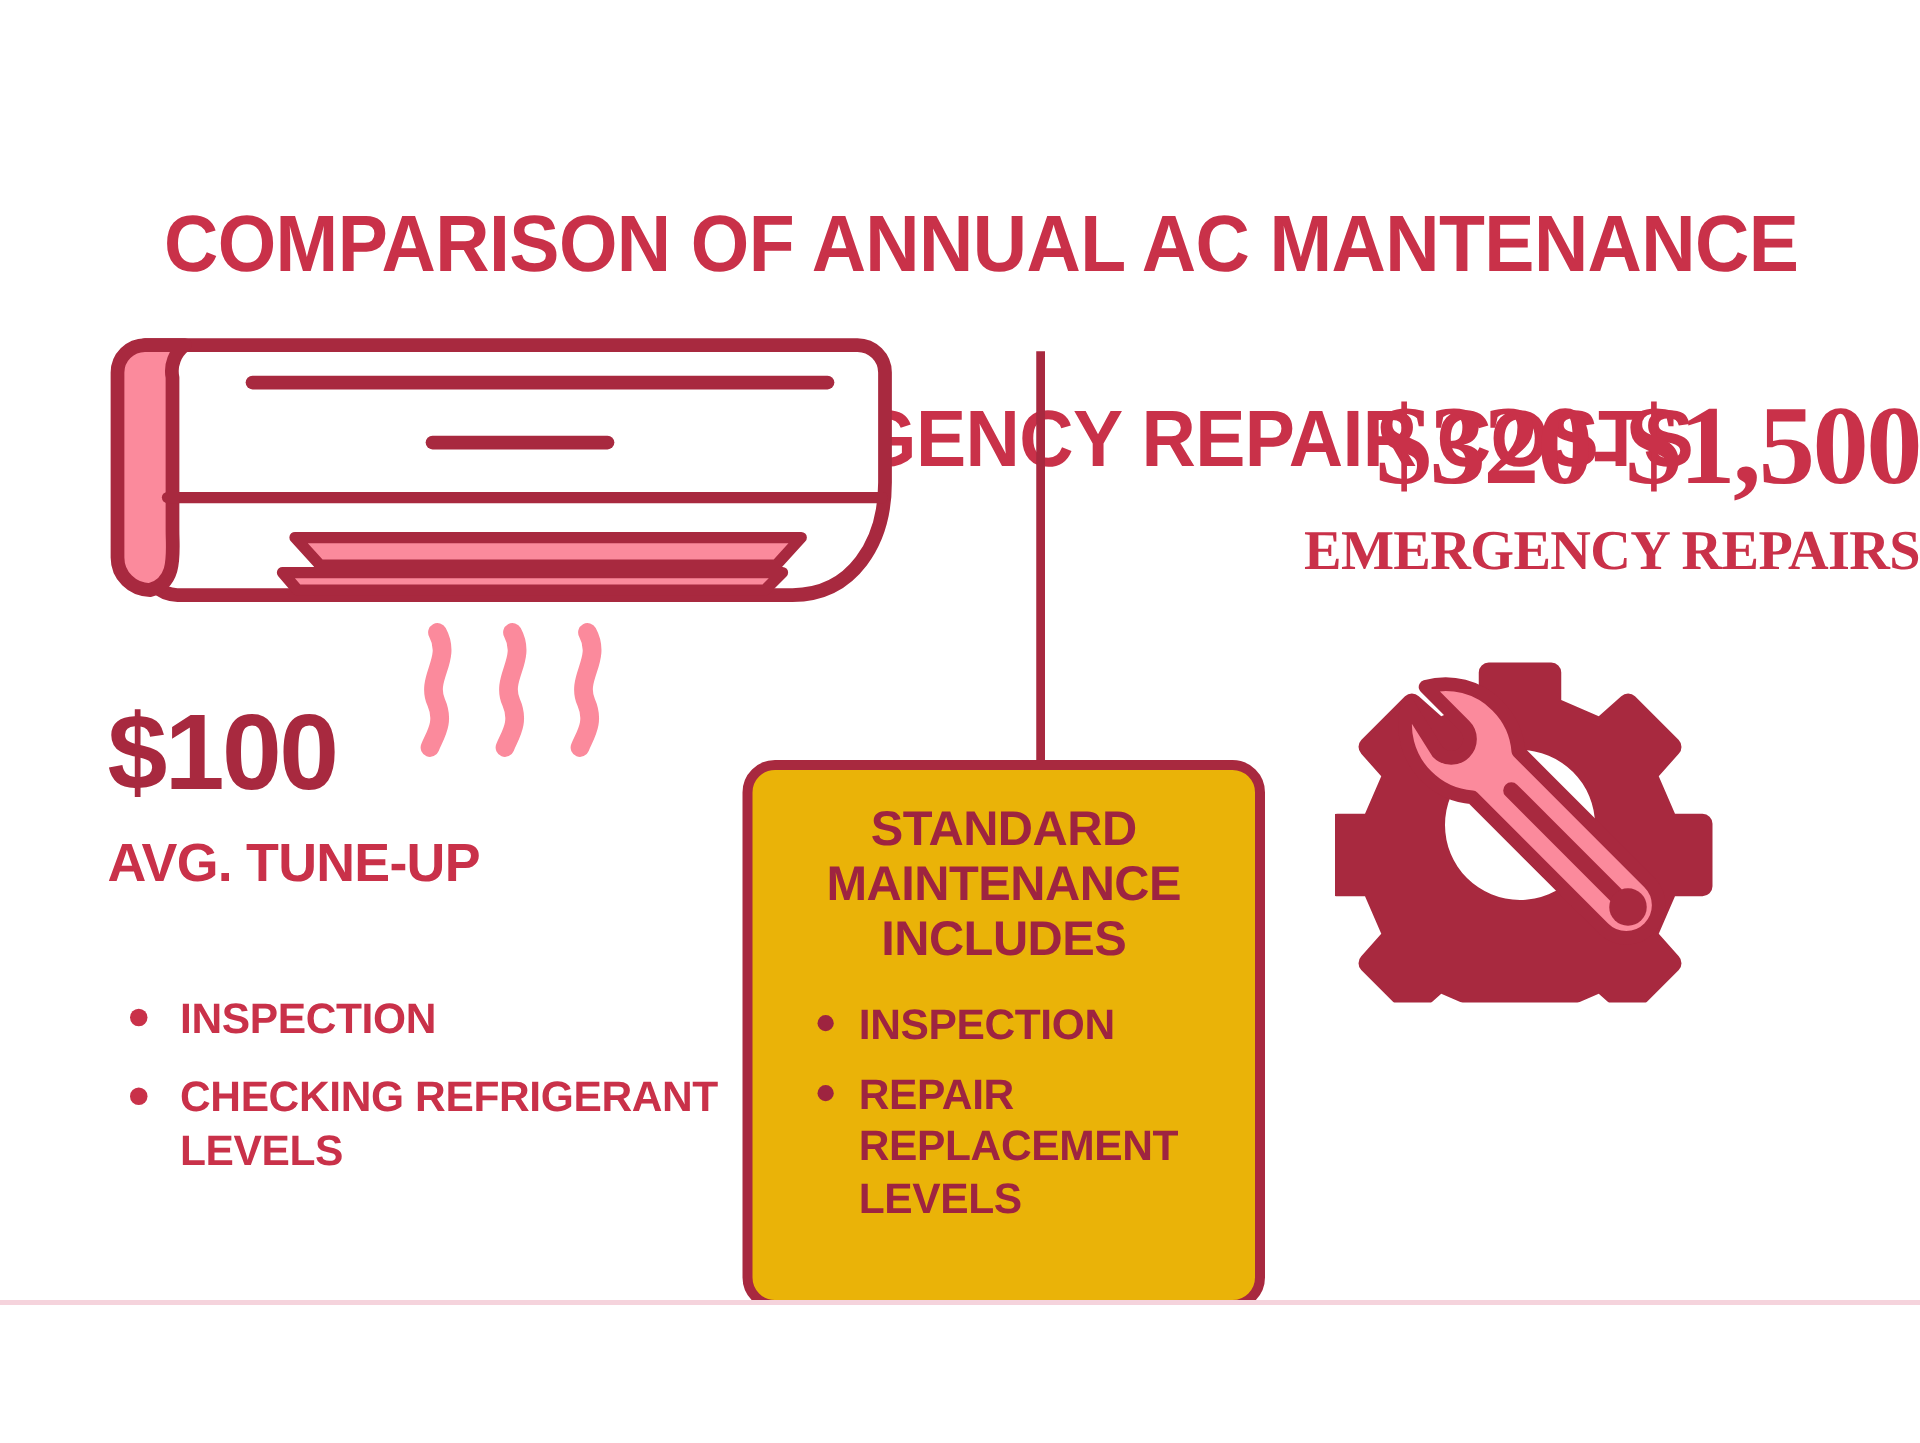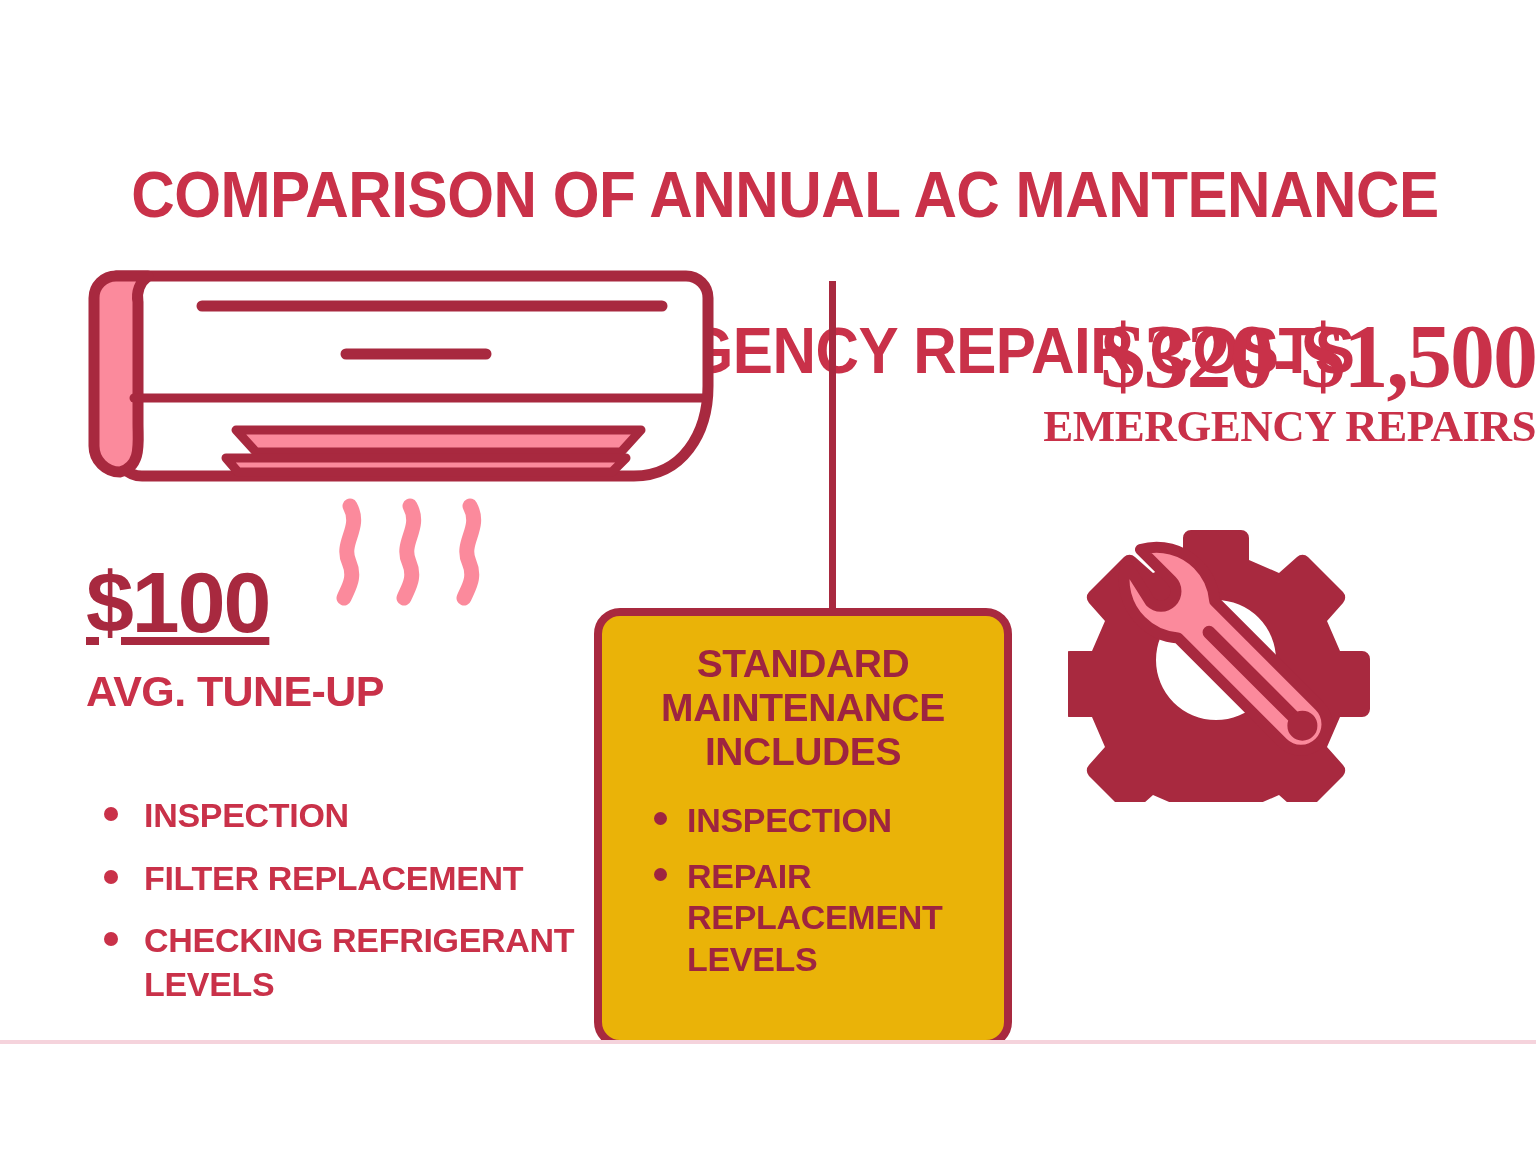--- a/index.html
+++ b/index.html
@@ -81,21 +81,20 @@
     left: 86px;
     top: 546px;
     width: 520px;
   }
   #price-left .amount {
     color: #A8293F;
     font-size: 86px;
     font-weight: 700;
     line-height: 0.95;
     letter-spacing: -2px;
-    text-decoration: underline;
   }
   #price-left .caption {
     color: #C93149;
     font-size: 43px;
     font-weight: 700;
     line-height: 1.1;
     letter-spacing: -0.6px;
     margin-top: 24px;
   }
 
@@ -199,20 +198,21 @@
     font-weight: 700;
     line-height: 1.0;
     letter-spacing: -2px;
   }
   #price-right .caption {
     color: #C93149;
     font-size: 45px;
     font-weight: 700;
     line-height: 1.1;
     letter-spacing: -0.5px;
+    margin-top: 14px;
   }
 
   
   #tools-icon {
     position: absolute;
     left: 1068px;
     top: 496px;
     width: 340px;
     height: 290px;
   }
@@ -269,24 +269,20 @@
 
     <div id="price-left">
       <div class="amount">$100</div>
       <div class="caption">AVG. TUNE-UP</div>
     </div>
 
     <div id="left-list">
       <div class="li">
         <span class="bullet"></span>
         <span class="txt">INSPECTION</span>
-      </div>
-      <div class="li">
-        <span class="bullet"></span>
-        <span class="txt">FILTER REPLACEMENT</span>
       </div>
       <div class="li">
         <span class="bullet"></span>
         <span class="txt">CHECKING REFRIGERANT LEVELS</span>
       </div>
     </div>
 
     <div id="connector"></div>
 
     <div id="center-card">

